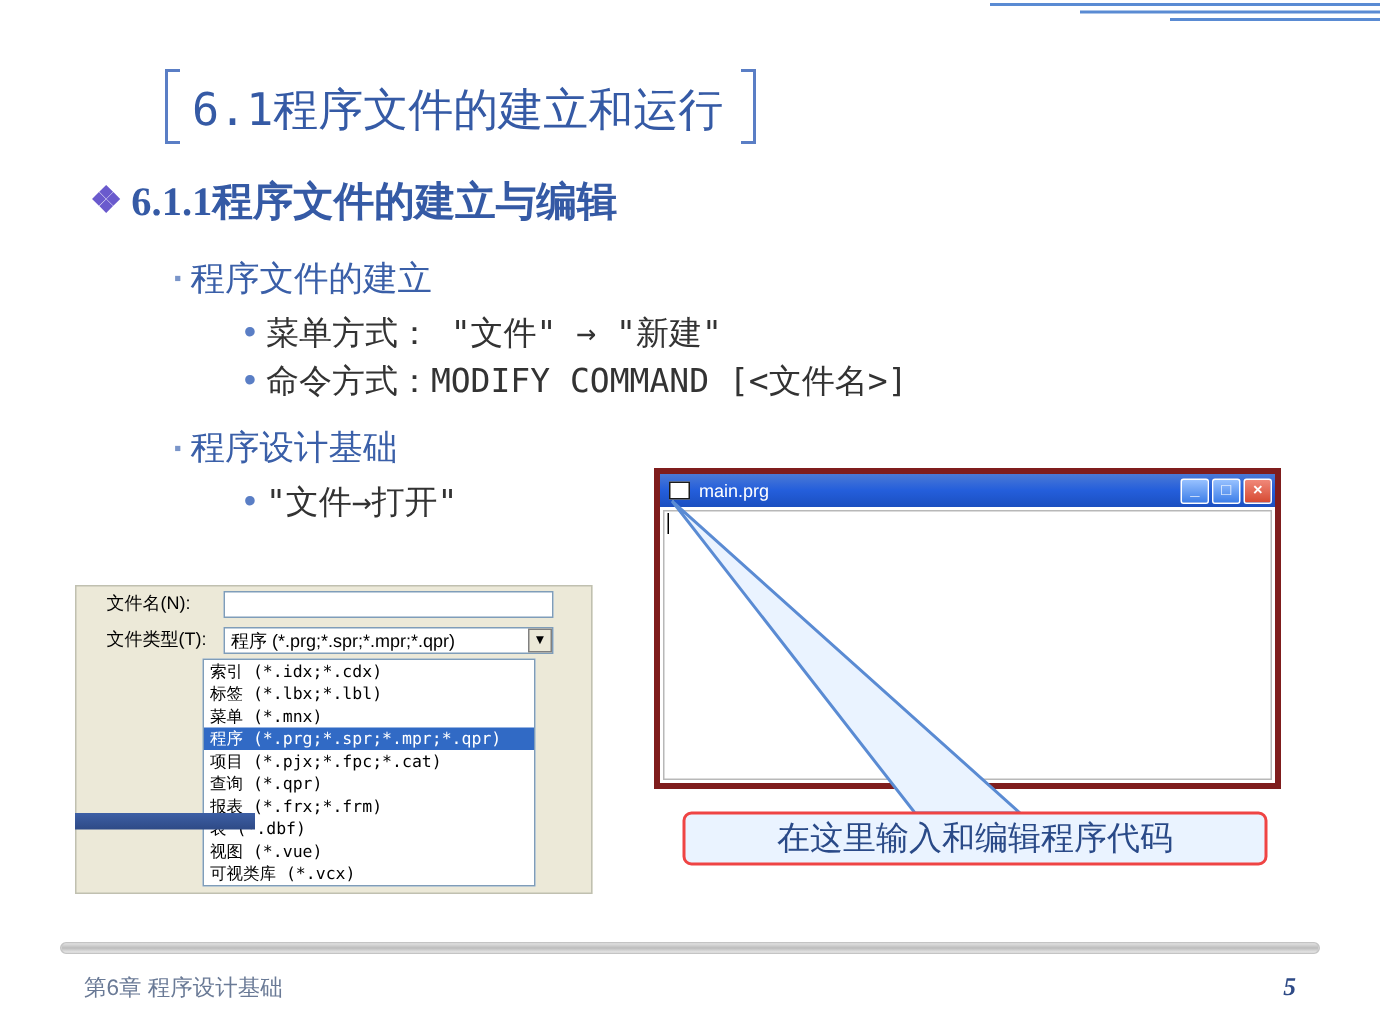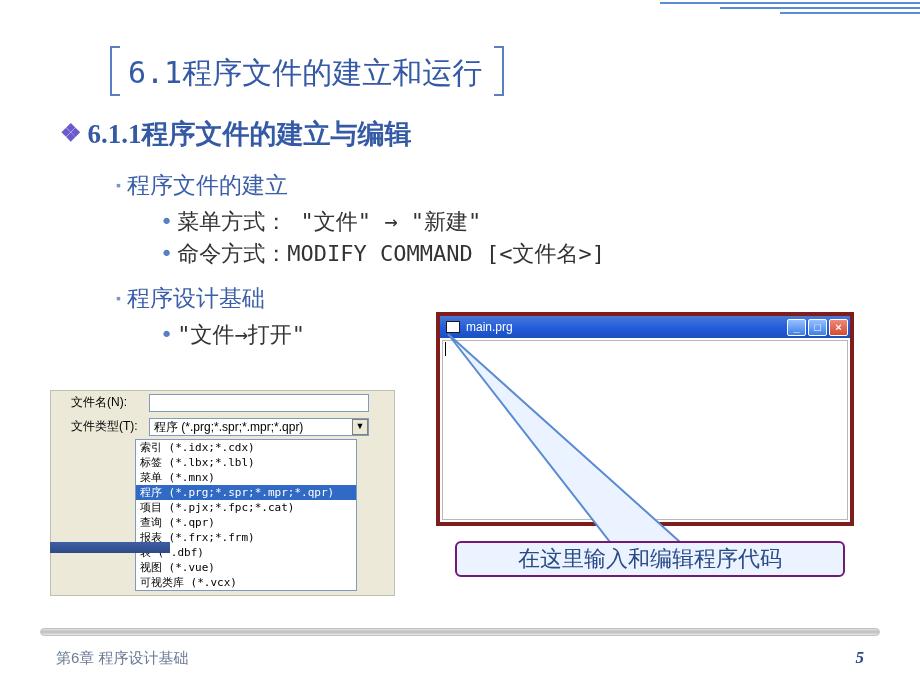--- a/index.html
+++ b/index.html
@@ -231,21 +231,21 @@
     left: 440px;
     pointer-events: none;
   }
   .callout-box {
     position: absolute;
     top: 541px;
     left: 455px;
     width: 390px;
     height: 36px;
     background: #eaf3ff;
-    border: 2px solid #701a75;
+    border: 2px solid #ef4444;
     border-radius: 6px;
     text-align: center;
     line-height: 32px;
     font-size: 22px;
     color: #2a4a88;
     font-family: "SimSun", serif;
   }
 
   
   .footer {

